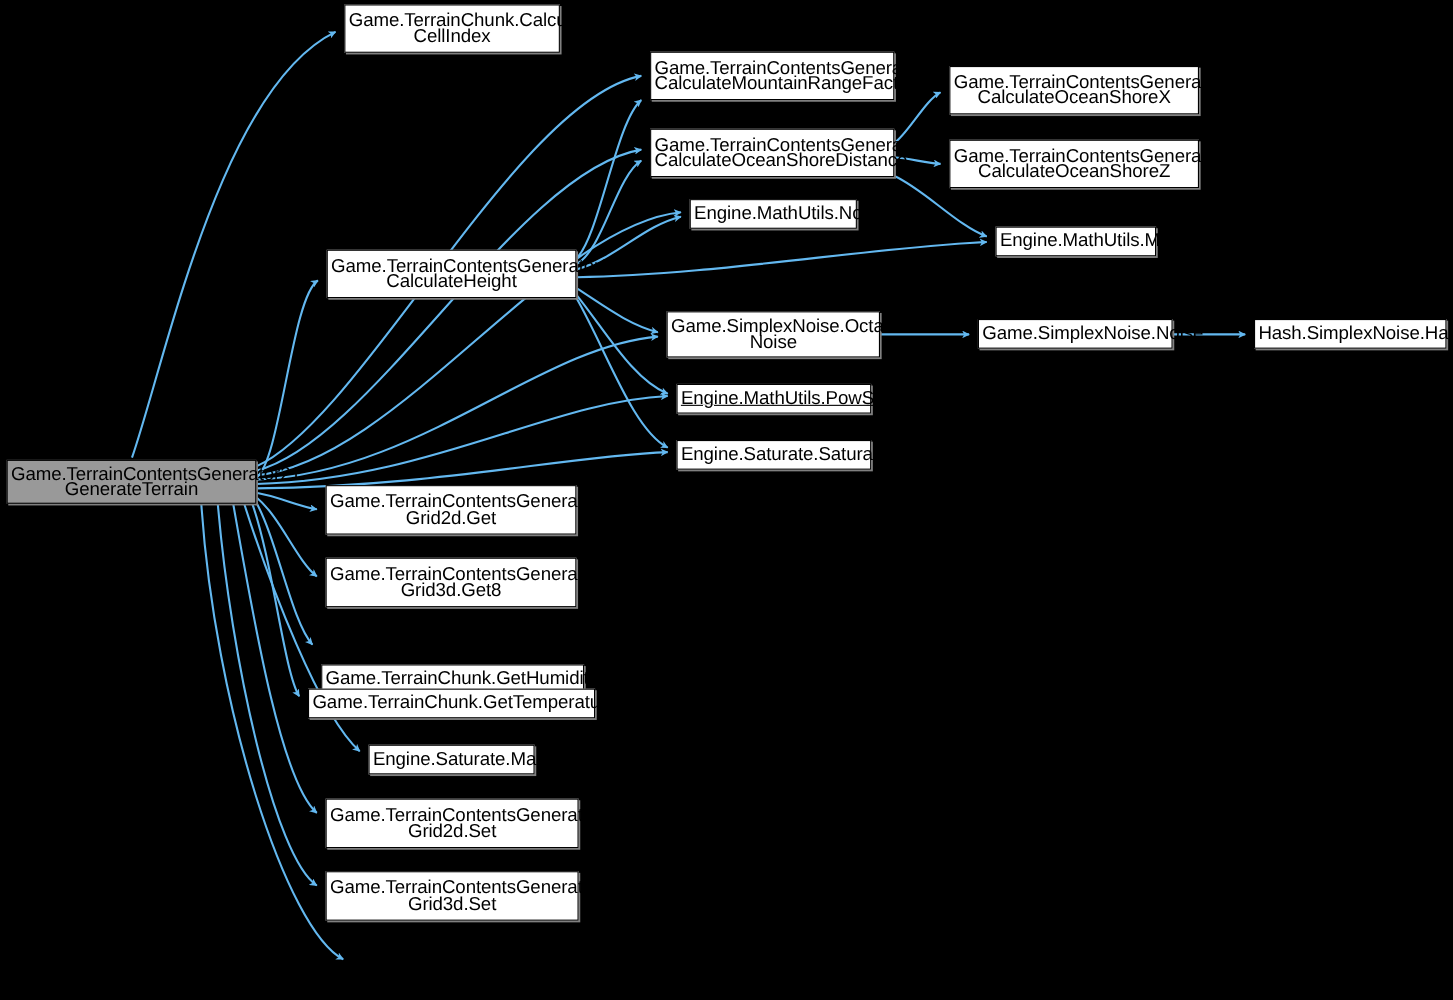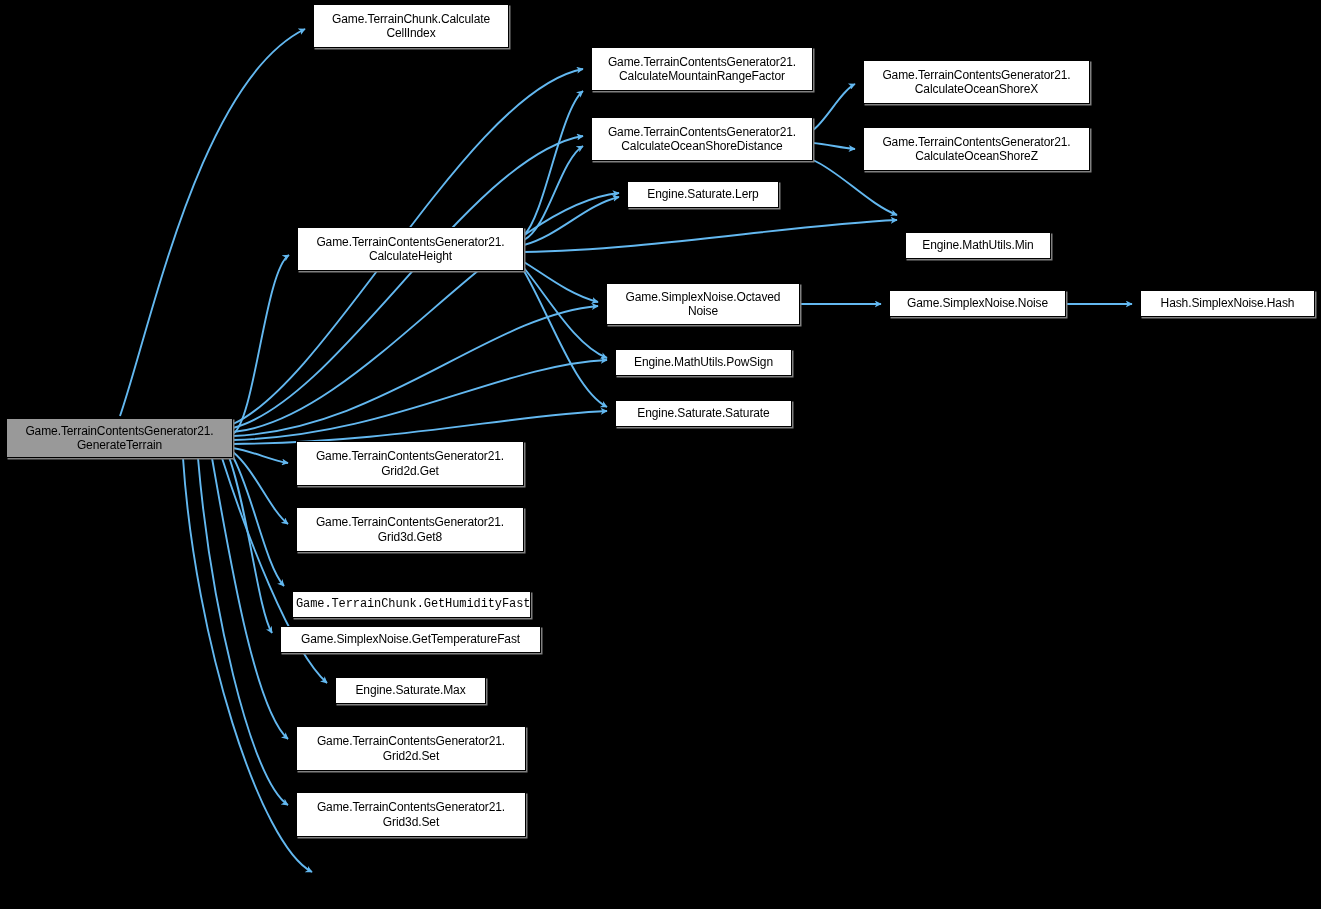--- a/index.html
+++ b/index.html
@@ -26,21 +26,21 @@
   .node {
     position: absolute;
     box-sizing: border-box;
     background: #ffffff;
     border: 1px solid #000000;
     box-shadow: 1.5px 1.5px 0 0 #808080;
     display: flex;
     align-items: center;
     justify-content: center;
     text-align: center;
-    font-size: 12px;
+    font-size: 17px;
     line-height: 14.5px;
     color: #000000;
     letter-spacing: -0.1px;
     padding: 0 3px;
     z-index: 5;
   }
   .node.root {
     background: #999999;
     border: 1px solid #000000;
   }
@@ -100,54 +100,54 @@
     <div class="node" style="left: 591px; top: 117px; width: 222px; height: 44px;">
       <span>Game.TerrainContentsGenerator21.<br>CalculateOceanShoreDistance</span>
     </div>
     <div class="node" style="left: 863px; top: 60px; width: 227px; height: 44px;">
       <span>Game.TerrainContentsGenerator21.<br>CalculateOceanShoreX</span>
     </div>
     <div class="node" style="left: 863px; top: 127px; width: 227px; height: 44px;">
       <span>Game.TerrainContentsGenerator21.<br>CalculateOceanShoreZ</span>
     </div>
     <div class="node" style="left: 627px; top: 181px; width: 152px; height: 27px;">
-      <span>Engine.Saturate.Lerp</span>
+      <span>Engine.MathUtils.Noise</span>
     </div>
-    <div class="node" style="left: 905px; top: 206px; width: 146px; height: 27px; margin-top: 26px;">
+    <div class="node" style="left: 905px; top: 206px; width: 146px; height: 27px;">
       <span>Engine.MathUtils.Min</span>
     </div>
     <div class="node" style="left: 297px; top: 227px; width: 227px; height: 44px;">
       <span>Game.TerrainContentsGenerator21.<br>CalculateHeight</span>
     </div>
     <div class="node" style="left: 606px; top: 283px; width: 194px; height: 42px; justify-content: center;">
       <span>Game.SimplexNoise.Octaved<br>Noise</span>
     </div>
     <div class="node" style="left: 889px; top: 290px; width: 177px; height: 27px; justify-content: flex-end;">
       <span>Game.SimplexNoise.Noise</span>
     </div>
     <div class="node" style="left: 1140px; top: 290px; width: 175px; height: 27px;">
       <span>Hash.SimplexNoise.Hash</span>
     </div>
-    <div class="node" style="left: 615px; top: 349px; width: 177px; height: 27px;">
+    <div class="node" style="left: 615px; top: 349px; width: 177px; height: 27px; text-decoration: underline;">
       <span>Engine.MathUtils.PowSign</span>
     </div>
     <div class="node" style="left: 615px; top: 400px; width: 177px; height: 27px;">
       <span>Engine.Saturate.Saturate</span>
     </div>
     <div class="node" style="left: 296px; top: 441px; width: 228px; height: 45px;">
       <span>Game.TerrainContentsGenerator21.<br>Grid2d.Get</span>
     </div>
     <div class="node" style="left: 296px; top: 507px; width: 228px; height: 45px;">
       <span>Game.TerrainContentsGenerator21.<br>Grid3d.Get8</span>
     </div>
-    <div class="node" style="left: 292px; top: 591px; width: 239px; height: 27px; font-family: Liberation Mono, monospace;">
+    <div class="node" style="left: 292px; top: 604px; width: 239px; height: 27px;">
       <span>Game.TerrainChunk.GetHumidityFast</span>
     </div>
     <div class="node" style="left: 280px; top: 626px; width: 261px; height: 27px;">
-      <span>Game.SimplexNoise.GetTemperatureFast</span>
+      <span>Game.TerrainChunk.GetTemperatureFast</span>
     </div>
     <div class="node" style="left: 335px; top: 677px; width: 151px; height: 27px;">
       <span>Engine.Saturate.Max</span>
     </div>
     <div class="node" style="left: 296px; top: 726px; width: 230px; height: 45px;">
       <span>Game.TerrainContentsGenerator21.<br>Grid2d.Set</span>
     </div>
     <div class="node" style="left: 296px; top: 792px; width: 230px; height: 45px;">
       <span>Game.TerrainContentsGenerator21.<br>Grid3d.Set</span>
     </div>

